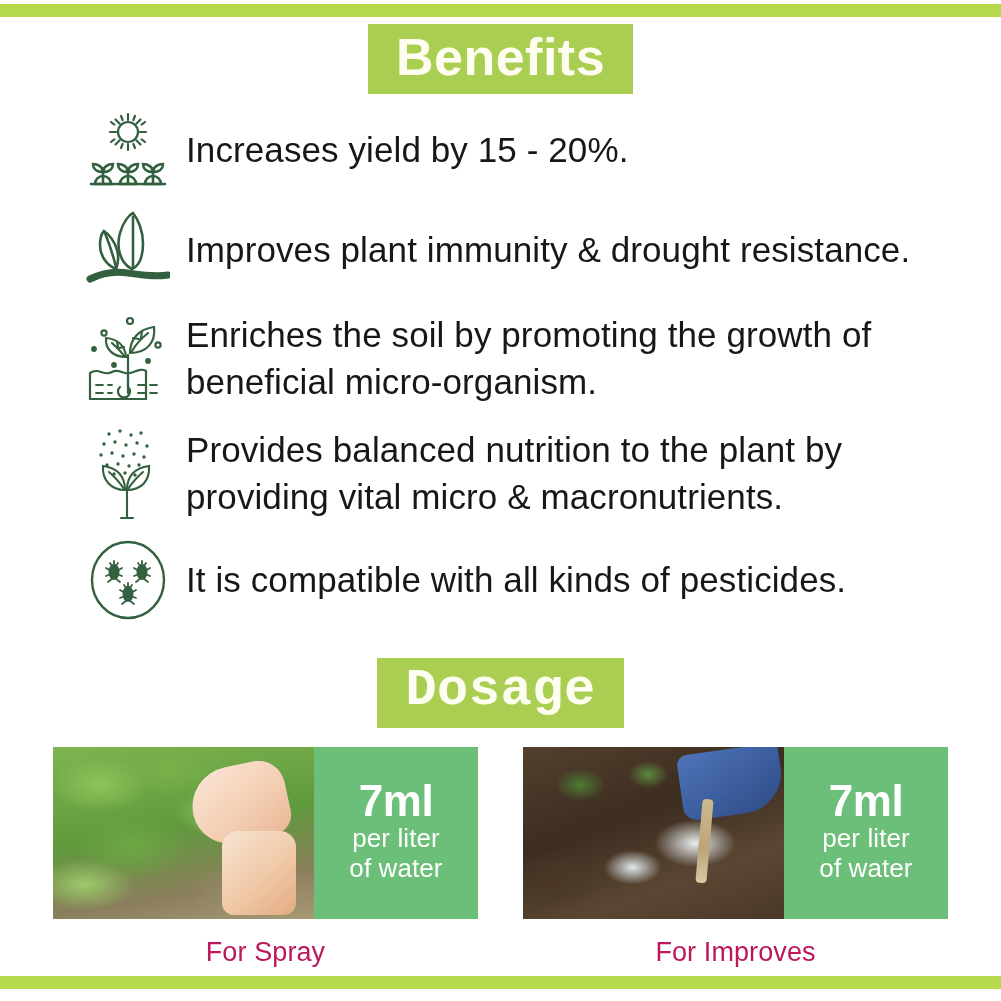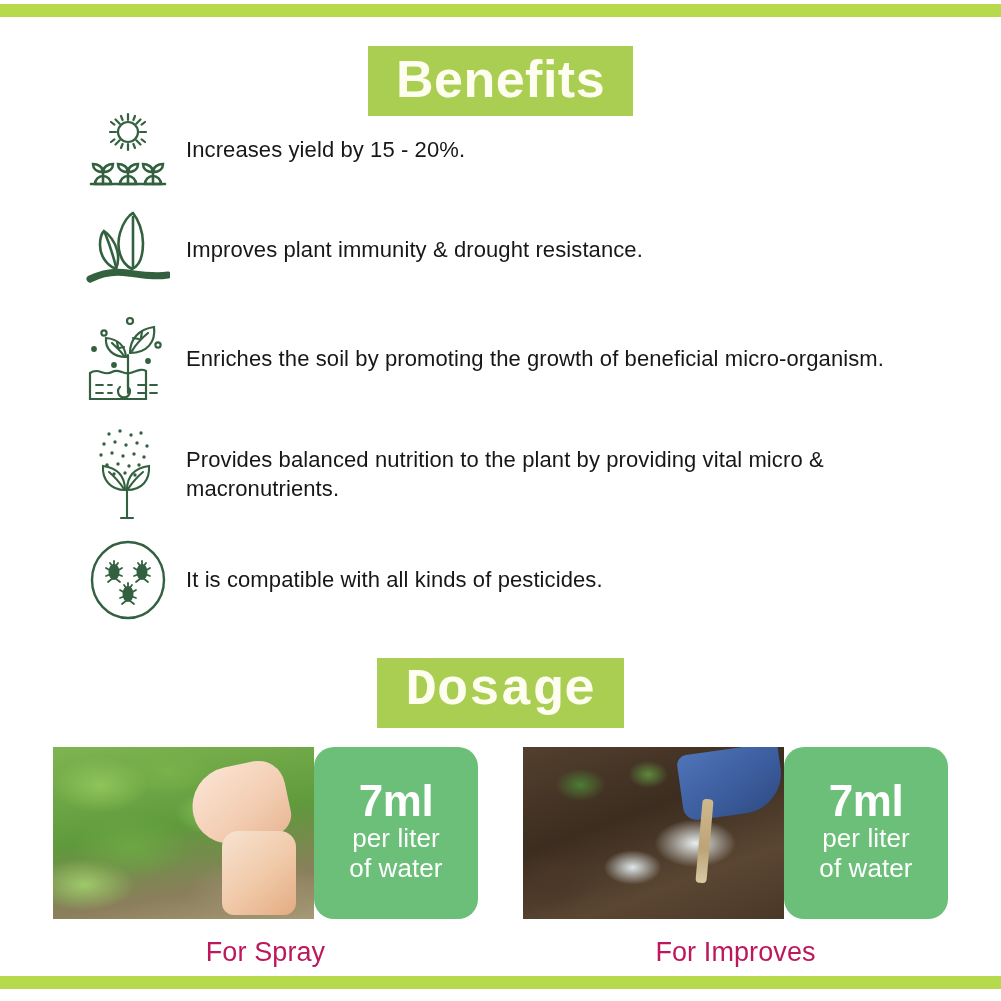--- a/index.html
+++ b/index.html
@@ -28,42 +28,42 @@
   .heading {
     display:inline-block;
     background:#aace52;
     color:#fdfdf0;
     font-size:52px;
     line-height:1.08;
     font-weight:700;
     letter-spacing:0.5px;
     padding:5px 28px 9px 28px;
   }
-  #benefits-heading-wrap { top:46px; }
+  #benefits-heading-wrap { top:24px; }
   #dosage-heading-wrap  { top:658px;font-family:Liberation Mono, monospace; }
 
   
   .benefits {
     position:absolute; left:78px; top:104px; width:870px;
   }
   .benefit-row {
     display:flex;
     align-items:center;
     margin-bottom:6px;
   }
   .benefit-icon {
     flex:0 0 100px;
     width:100px;
     display:flex;
     align-items:center;
     justify-content:center;
   }
   .benefit-icon svg { display:block; }
   .benefit-text {
-    font-size:22px;
+    font-size:35px;
     line-height:1.33;
     color:#171717;
     letter-spacing:0.1px;
     padding-left:8px;
   }
 
   #row-0 { height:92px; }
   #row-1 { height:110px; }
   #row-2 { height:96px; }
   #row-3 { height:92px; }
@@ -89,21 +89,20 @@
   }
   .card-panel {
     flex:1 1 auto;
     background:#6cbf79;
     color:#ffffff;
     display:flex;
     flex-direction:column;
     justify-content:center;
     align-items:center;
     padding-bottom:4px;
-    border-radius:20px;
   }
   .amount {
     font-size:44px;
     font-weight:700;
     line-height:1.0;
     letter-spacing:-0.5px;
   }
   .unit-line {
     font-size:26px;
     font-weight:400;

